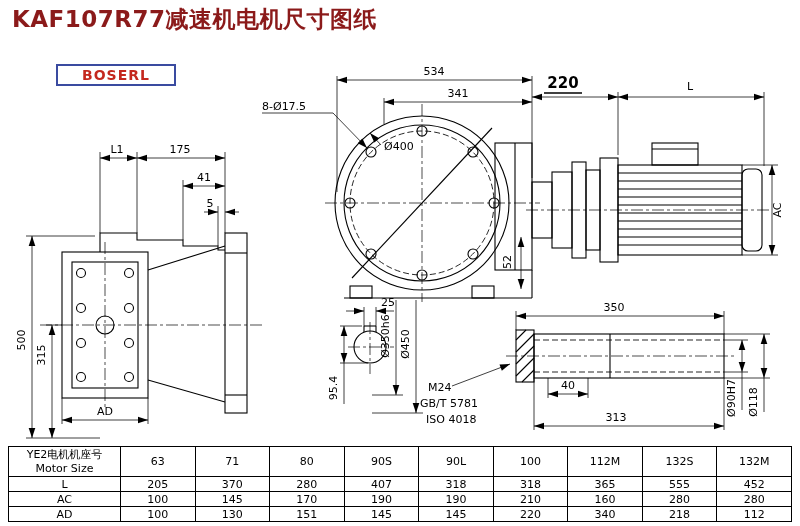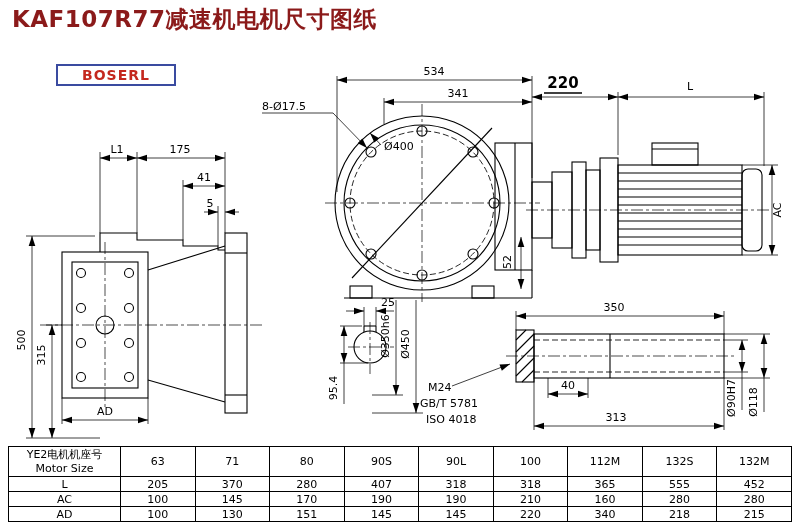--- a/index.html
+++ b/index.html
@@ -286,16 +286,16 @@
   <tr>
     <td>AD</td>
     <td>100</td>
     <td>130</td>
     <td>151</td>
     <td>145</td>
     <td>145</td>
     <td>220</td>
     <td>340</td>
     <td>218</td>
-    <td>215</td>
+    <td>112</td>
   </tr>
 </tbody>
   </table>
 
 </body></html>

